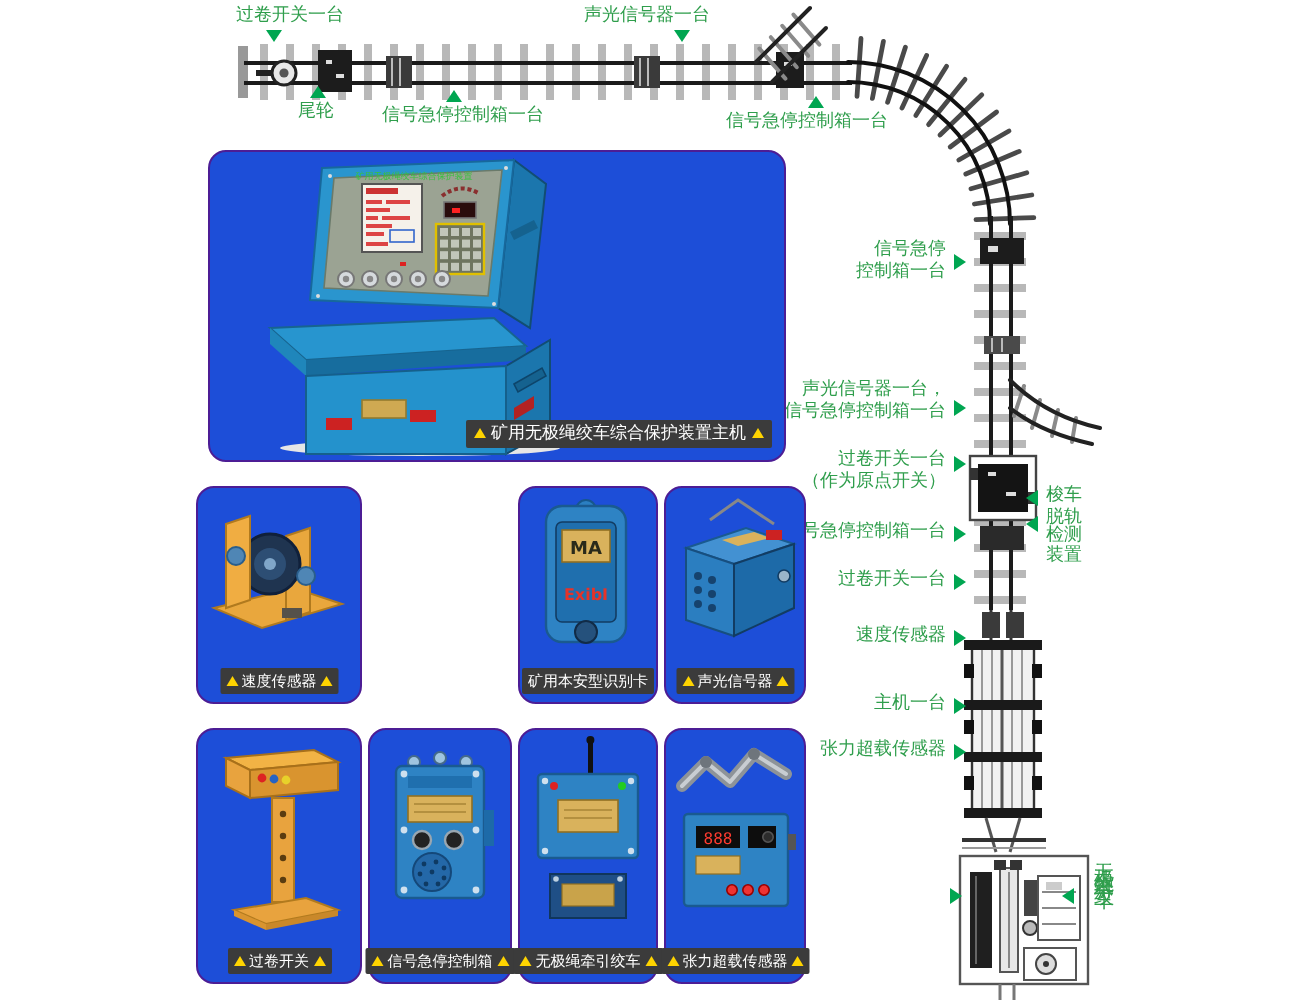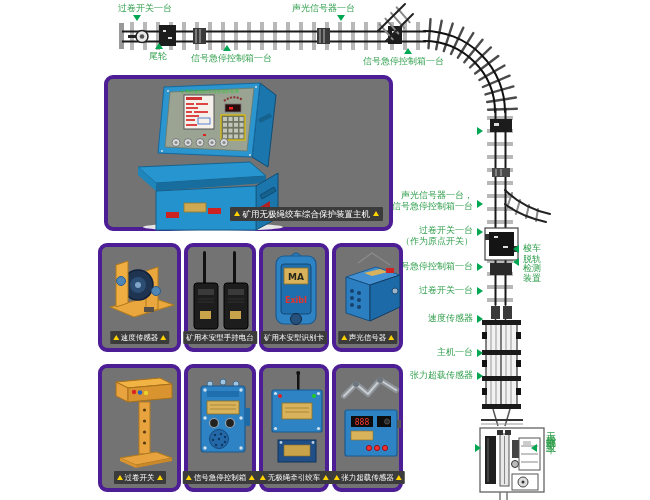--- a/index.html
+++ b/index.html
@@ -7,21 +7,21 @@
          font-family:"DejaVu Sans",sans-serif;}
   .stage svg{display:block}
   .layer{position:absolute;left:0;top:0;}
   .glabel{position:absolute;color:#2f9e4c;font-size:9px;line-height:1.25;white-space:nowrap;}
   .ra{text-align:right;}
   .tri{position:absolute;width:0;height:0;}
   .tri-d{border-left:4px solid transparent;border-right:4px solid transparent;border-top:6px solid #00a651;}
   .tri-u{border-left:4px solid transparent;border-right:4px solid transparent;border-bottom:6px solid #00a651;}
   .tri-r{border-top:4px solid transparent;border-bottom:4px solid transparent;border-left:6px solid #00a651;}
   .tri-l{border-top:4px solid transparent;border-bottom:4px solid transparent;border-right:6px solid #00a651;}
-  .card{position:absolute;border:4px solid #4c1d95;border-radius:9px;background:#737373;box-sizing:border-box;}
+  .card{position:absolute;border:1px solid #4c1d95;border-radius:9px;background:#1d4ed8;box-sizing:border-box;}
   .card > svg{position:absolute;left:0;top:0;}
   .plabel{position:absolute;left:50%;transform:translateX(-50%);bottom:4px;background:#3b3b3b;color:#fff;
           font-size:7.5px;line-height:1;padding:3px 3px;white-space:nowrap;border-radius:1px;
           display:flex;align-items:center;gap:2px;}
   .console-label{position:absolute;right:6px;bottom:6px;background:#3b3b3b;color:#fff;font-size:8.5px;
           line-height:1;padding:3px 4px;white-space:nowrap;border-radius:1px;display:flex;align-items:center;gap:3px;}
   .ytri{display:inline-block;width:0;height:0;border-left:3px solid transparent;border-right:3px solid transparent;
         border-bottom:5px solid #ffd400;}
   .vert{writing-mode:vertical-rl;letter-spacing:2px;font-size:10px;}
 </style>
@@ -185,20 +185,24 @@
 
   <div class="glabel" style="left:149px;top:51px">尾轮</div>
   <span class="tri tri-u" style="left:155px;top:43px"></span>
 
   <div class="glabel" style="left:191px;top:53px">信号急停控制箱一台</div>
   <span class="tri tri-u" style="left:223px;top:45px"></span>
 
   <div class="glabel" style="left:363px;top:56px">信号急停控制箱一台</div>
   <span class="tri tri-u" style="left:404px;top:48px"></span>
 
+  <div class="glabel ra" style="left:385px;top:120px;width:88px">
+    <div>信号急停</div>
+    <div>控制箱一台</div>
+  </div>
   <span class="tri tri-r" style="left:477px;top:127px"></span>
 
   <div class="glabel ra" style="left:375px;top:190px;width:98px">
     <div>声光信号器一台，</div>
     <div>信号急停控制箱一台</div>
   </div>
   <span class="tri tri-r" style="left:477px;top:200px"></span>
 
   <div class="glabel ra" style="left:375px;top:225px;width:98px">
     <div>过卷开关一台</div>
@@ -331,39 +335,20 @@
       <circle cx="54" cy="44" r="4.5" fill="#4f86b5" stroke="#2a5e8c" stroke-width="1"></circle>
       <rect x="42" y="60" width="10" height="5" fill="#55514a"></rect>
     </svg>
     <div class="plabel">
       <span class="ytri"></span>
       <span>速度传感器</span>
       <span class="ytri"></span>
     </div>
   </div>
 
-  <div class="card" style="left:184px;top:243px;width:72px;height:109px">
-    <svg width="68" height="85" viewBox="0 0 68 85">
-      <rect x="15" y="4" width="3" height="34" rx="1.5" fill="#111"></rect>
-      <rect x="45" y="4" width="3" height="34" rx="1.5" fill="#111"></rect>
-      <rect x="6" y="36" width="24" height="46" rx="3" fill="#1d1d1d" stroke="#000" stroke-width="1"></rect>
-      <rect x="10" y="42" width="16" height="6" fill="#3a3a3a"></rect>
-      <line x1="10" y1="52" x2="26" y2="52" stroke="#333" stroke-width="1"></line>
-      <line x1="10" y1="55" x2="26" y2="55" stroke="#333" stroke-width="1"></line>
-      <rect x="12" y="64" width="11" height="8" fill="#c9a34a"></rect>
-      <rect x="36" y="36" width="24" height="46" rx="3" fill="#1d1d1d" stroke="#000" stroke-width="1"></rect>
-      <rect x="40" y="42" width="16" height="6" fill="#3a3a3a"></rect>
-      <line x1="40" y1="52" x2="56" y2="52" stroke="#333" stroke-width="1"></line>
-      <line x1="40" y1="55" x2="56" y2="55" stroke="#333" stroke-width="1"></line>
-      <rect x="42" y="64" width="11" height="8" fill="#c9a34a"></rect>
-    </svg>
-    <div class="plabel">
-      <span>矿用本安型手持电台</span>
-    </div>
-  </div>
 
   <div class="card" style="left:259px;top:243px;width:70px;height:109px">
     <svg width="66" height="85" viewBox="0 0 66 85">
       <circle cx="33" cy="11" r="5" fill="#2b7fc2" stroke="#17578c" stroke-width="1"></circle>
       <rect x="13" y="9" width="40" height="68" rx="8" fill="#2e83c4" stroke="#1a5a90" stroke-width="1.2"></rect>
       <rect x="18" y="17" width="30" height="50" rx="3" fill="#1f6fae" stroke="#123c63" stroke-width="0.8"></rect>
       <rect x="21" y="21" width="24" height="16" fill="#d9b25c" stroke="#8f6f22" stroke-width="0.8"></rect>
       <text x="33" y="33" font-size="9" font-weight="bold" fill="#2a2a1a" text-anchor="middle">MA</text>
       <text x="33" y="56" font-size="8" font-weight="bold" fill="#e63329" text-anchor="middle">ExibI</text>
       <circle cx="33" cy="72" r="5.5" fill="#25517c" stroke="#112b47" stroke-width="1"></circle>

